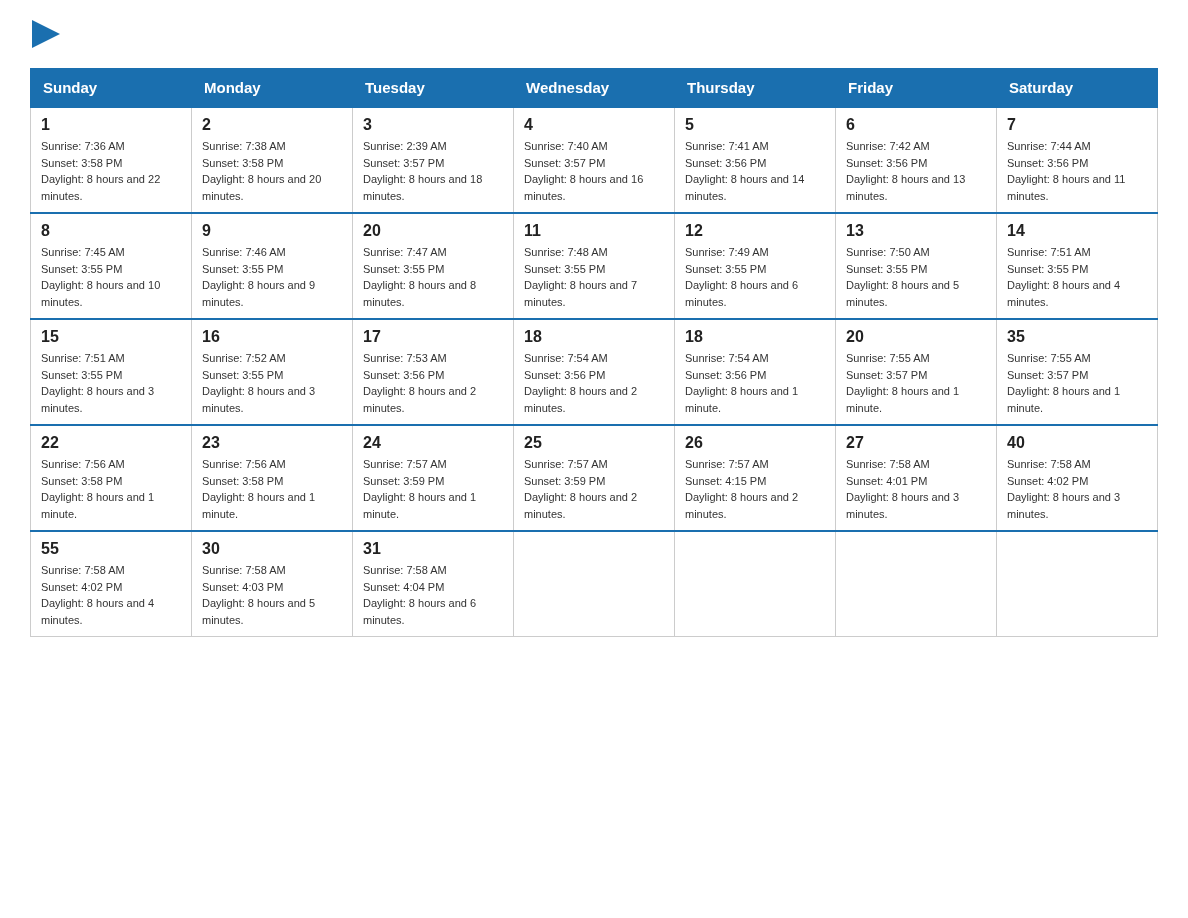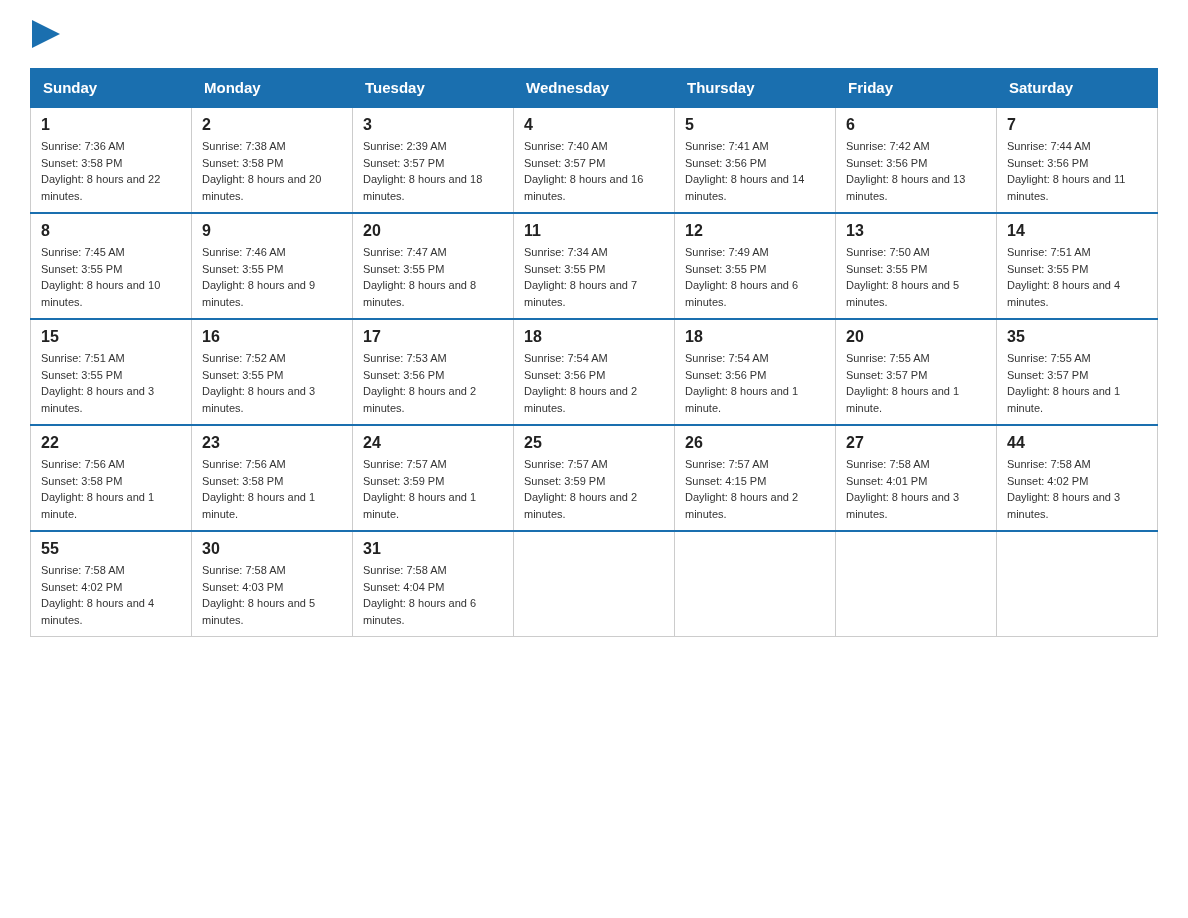--- a/index.html
+++ b/index.html
@@ -206,21 +206,21 @@
         <span class="day-num">20</span>
         <div class="day-info">
           <span>Sunrise: 7:47 AM</span><br>
           <span>Sunset: 3:55 PM</span><br>
           <span>Daylight: 8 hours and 8 minutes.</span>
         </div>
       </td>
         <td>
         <span class="day-num">11</span>
         <div class="day-info">
-          <span>Sunrise: 7:34 AM</span><br>
+          <span>Sunrise: 7:48 AM</span><br>
           <span>Sunset: 3:55 PM</span><br>
           <span>Daylight: 8 hours and 7 minutes.</span>
         </div>
       </td>
         <td>
         <span class="day-num">12</span>
         <div class="day-info">
           <span>Sunrise: 7:49 AM</span><br>
           <span>Sunset: 3:55 PM</span><br>
           <span>Daylight: 8 hours and 6 minutes.</span>
@@ -344,21 +344,21 @@
       </td>
         <td>
         <span class="day-num">27</span>
         <div class="day-info">
           <span>Sunrise: 7:58 AM</span><br>
           <span>Sunset: 4:01 PM</span><br>
           <span>Daylight: 8 hours and 3 minutes.</span>
         </div>
       </td>
         <td>
-        <span class="day-num">44</span>
+        <span class="day-num">40</span>
         <div class="day-info">
           <span>Sunrise: 7:58 AM</span><br>
           <span>Sunset: 4:02 PM</span><br>
           <span>Daylight: 8 hours and 3 minutes.</span>
         </div>
       </td>
       </tr>
       <tr>
         <td>
         <span class="day-num">55</span>

